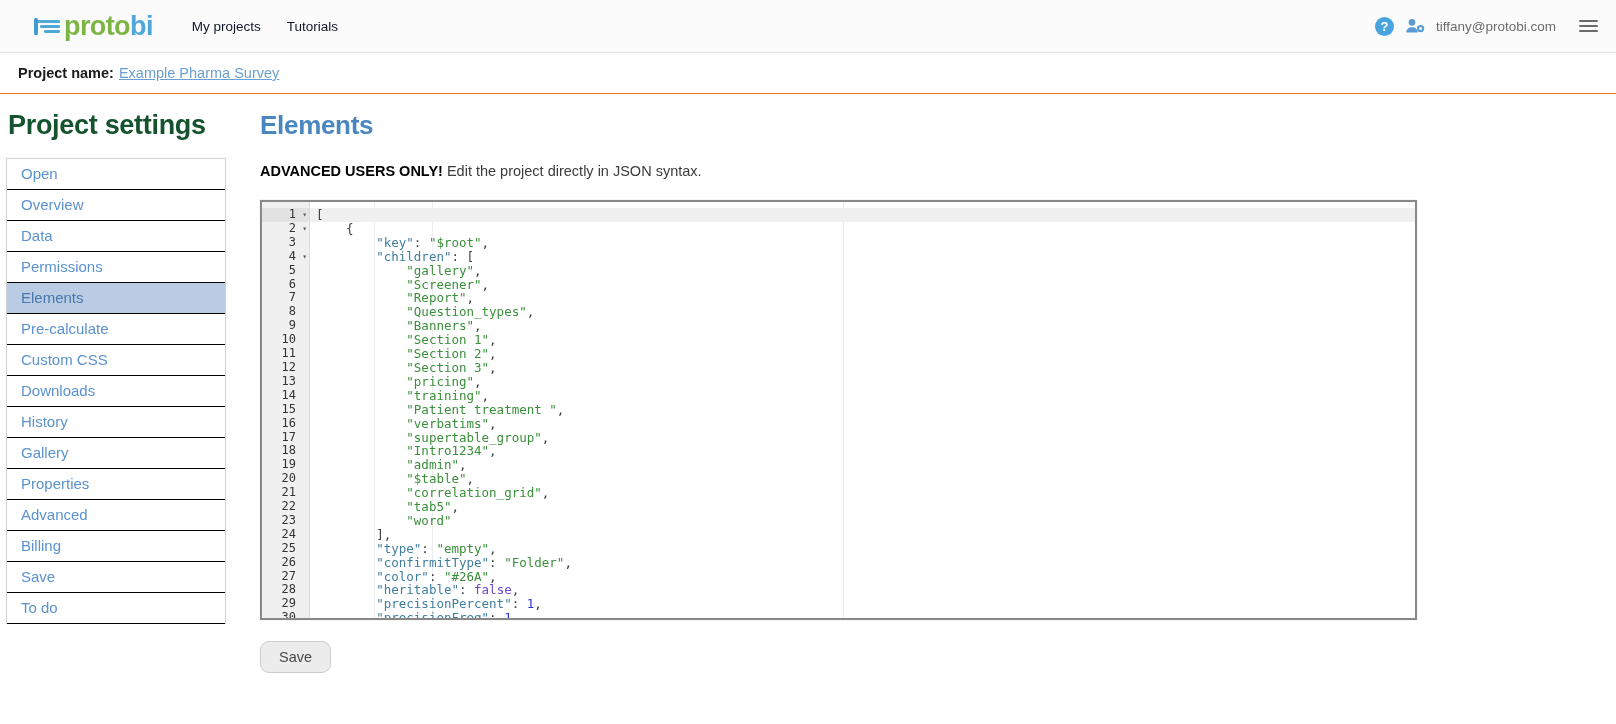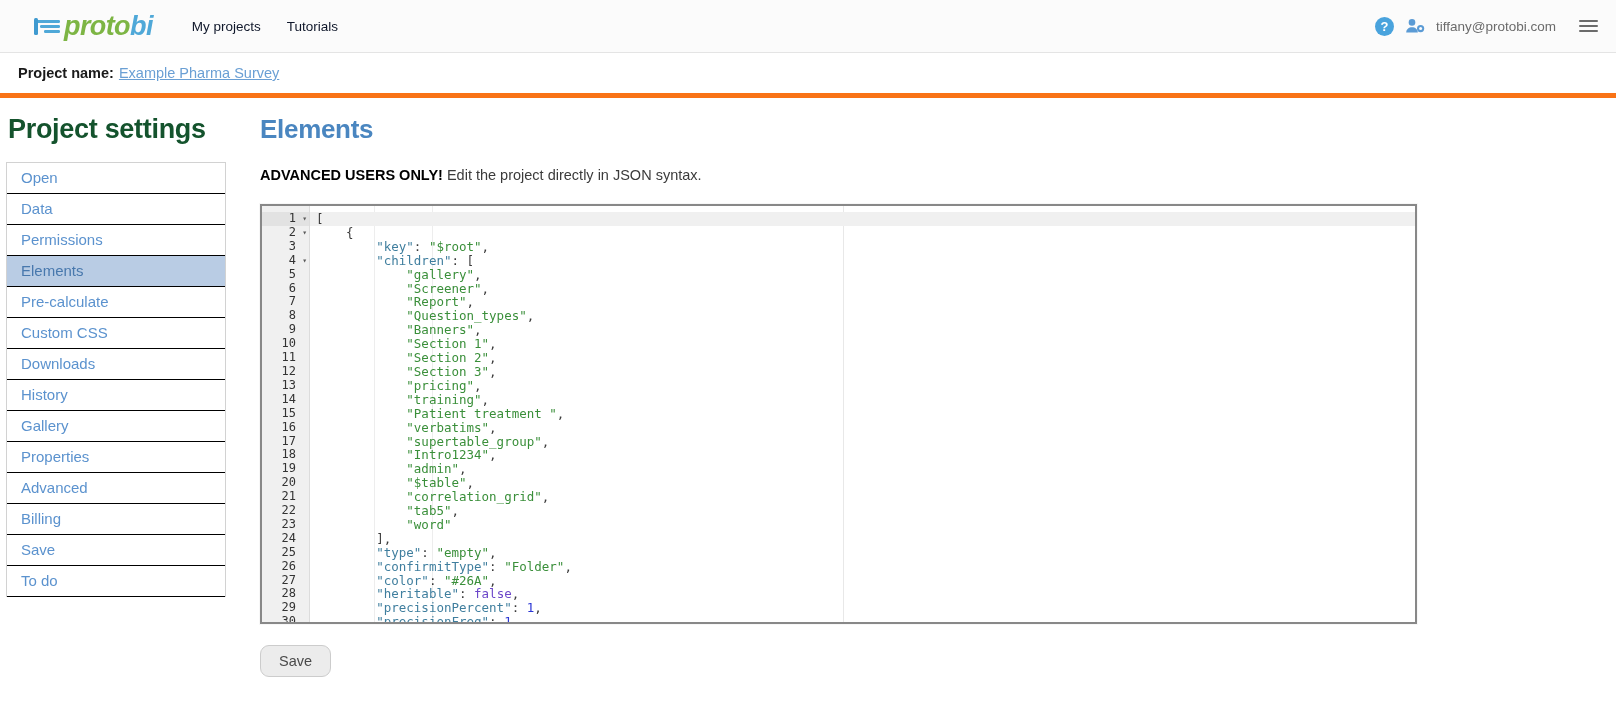--- a/index.html
+++ b/index.html
@@ -26,21 +26,20 @@
     display: flex;
     align-items: center;
     padding: 0 18px 0 34px;
     box-sizing: border-box;
   }
   .brand {
     display: flex;
     align-items: center;
     margin-right: 26px;
     user-select: none;
-    font-style: italic;
   }
   .brand-mark {
     width: 28px;
     height: 22px;
     margin-right: 2px;
     position: relative;
     top: 1px;
   }
   .brand-text {
     font-size: 27px;
@@ -97,21 +96,21 @@
     display: block;
     height: 2px;
     background: #6b6b6b;
     border-radius: 1px;
   }
 
   
   .projectbar {
     height: 40px;
     background: #ffffff;
-    border-bottom: 5px solid #f97316;
+    border-bottom: 1px solid #f97316;
     display: flex;
     align-items: center;
     padding-left: 18px;
     font-size: 14.5px;
   }
   .projectbar .label {
     font-weight: bold;
     color: #1a1a1a;
     margin-right: 5px;
   }
@@ -333,20 +332,21 @@
   <span class="label">Project name:</span>
   <a class="value" href="#">Example Pharma Survey</a>
 </div>
 
 <div class="page">
 
   <div class="sidebar">
     <h1>Project settings</h1>
     <div class="menu" id="sidebar-menu">
         <div class="menu-item"><span>Open</span></div>
+        <div class="menu-item"><span>Overview</span></div>
         <div class="menu-item"><span>Data</span></div>
         <div class="menu-item"><span>Permissions</span></div>
         <div class="menu-item active"><span>Elements</span></div>
         <div class="menu-item"><span>Pre-calculate</span></div>
         <div class="menu-item"><span>Custom CSS</span></div>
         <div class="menu-item"><span>Downloads</span></div>
         <div class="menu-item"><span>History</span></div>
         <div class="menu-item"><span>Gallery</span></div>
         <div class="menu-item"><span>Properties</span></div>
         <div class="menu-item"><span>Advanced</span></div>

